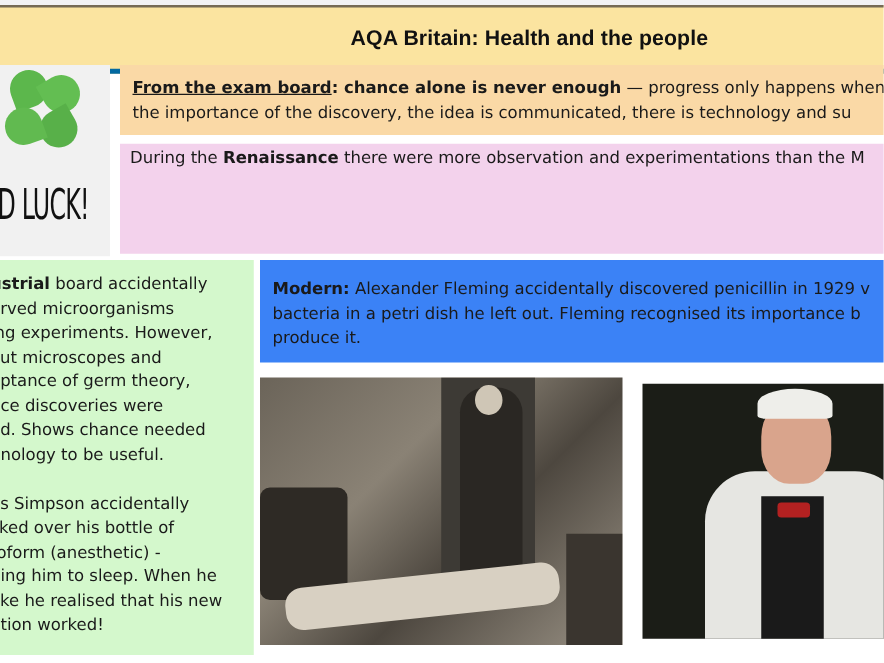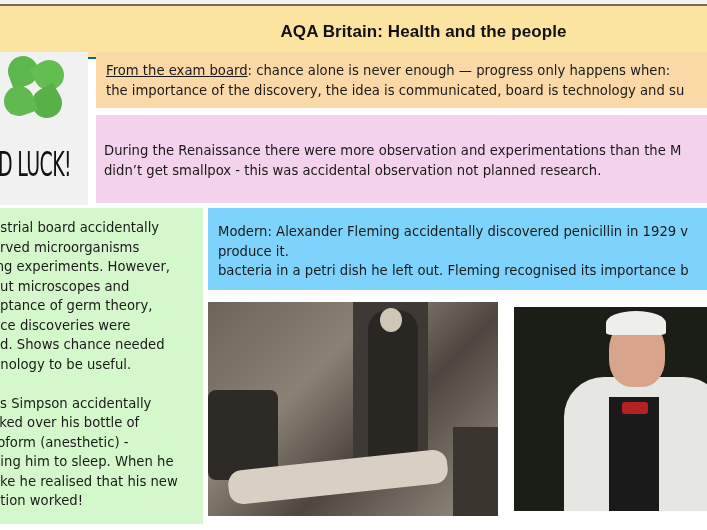--- a/index.html
+++ b/index.html
@@ -2,48 +2,48 @@
 <html><head>
   <meta charset="utf-8">
   <style>
     * { box-sizing: border-box; margin: 0; padding: 0; }
     html, body { width: 707px; height: 530px; overflow: hidden; background: #ffffff; }
     body { position: relative; font-family: "DejaVu Sans", sans-serif; color: #1a1a1a; }
 
     .top-strip { position: absolute; left: 0; top: 0; width: 707px; height: 4px; background: #f2f2f4; }
     .title-bar {
       position: absolute; left: 0; top: 4px; width: 707px; height: 55px;
-      background: #fbe4a0; border-top: 2px solid #756a55; border-bottom: 2px solid #0369a1;
+      background: #fbe4a0; border-top: 2px solid #756a55; border-bottom: 4px solid #0369a1;
       display: flex; align-items: center; justify-content: center;
     }
     .title-bar h1 {
       font-family: "Liberation Sans", sans-serif; font-weight: bold; font-size: 17px;
       color: #111; padding-left: 140px; letter-spacing: 0.1px;
     }
 
     .clover {
       position: absolute; left: 0; top: 52px; width: 88px; height: 153px;
       background: #f1f1f1; overflow: hidden;
     }
     .clover .leaf { position: absolute; width: 30px; height: 30px; background: #5cb74c; border-radius: 50% 50% 50% 0; }
     .clover .good-luck {
       position: absolute; left: -16px; top: 92px; width: 110px;
       font-family: "DejaVu Sans Condensed", "DejaVu Sans", sans-serif; font-size: 34px; font-weight: normal;
       color: #111; letter-spacing: -1px; transform: scaleX(0.62); transform-origin: left center; white-space: nowrap;
     }
 
     .box { position: absolute; font-size: 13.2px; line-height: 19.5px; overflow: hidden; white-space: nowrap; }
-    .box b { font-weight: normal; }
+    .box b { font-weight: bold; }
     .box-exam { left: 96px; top: 52px; width: 611px; height: 56px; background: #fad9a6; padding: 9px 0 0 10px; }
-    .box-exam .lead { font-weight: normal; text-decoration: underline; }
-    .box-renaissance { left: 96px; top: 115px; width: 611px; height: 88px; background: #f3d2ec; padding: 26px 0 0 8px; }
+    .box-exam .lead { font-weight: bold; text-decoration: underline; }
+    .box-renaissance { left: 96px; top: 115px; width: 611px; height: 88px; background: #f3d2ec; padding: 2px 0 0 8px; }
     .box-industrial { left: 0; top: 208px; width: 203px; height: 316px; background: #d4f8cc; padding: 10px 0 0 0; white-space: normal; }
     .box-industrial p { white-space: nowrap; margin-left: -8px; }
     .box-industrial .gap { height: 19.5px; }
-    .box-modern { left: 208px; top: 208px; width: 499px; height: 82px; background: #7dd3fc; padding: 14px 0 0 10px; }
+    .box-modern { left: 208px; top: 208px; width: 499px; height: 82px; background: #3b82f6; padding: 14px 0 0 10px; }
 
     .img-engraving {
       position: absolute; left: 208px; top: 302px; width: 290px; height: 214px;
       background: linear-gradient(135deg, #6b6459 0%, #8a8275 35%, #4d473f 60%, #9a9285 100%);
       overflow: hidden;
     }
     .img-engraving .door { position: absolute; left: 145px; top: 0; width: 75px; height: 165px; background: #3d3a35; }
     .img-engraving .figure-standing { position: absolute; left: 160px; top: 8px; width: 50px; height: 150px; background: #2a2723; border-radius: 20px 20px 4px 4px; }
     .img-engraving .head { position: absolute; left: 172px; top: 6px; width: 22px; height: 24px; background: #cfc6b6; border-radius: 50%; }
     .img-engraving .figure-lying { position: absolute; left: 20px; top: 158px; width: 220px; height: 34px; background: #d8d0c2; border-radius: 14px; transform: rotate(-6deg); }
@@ -74,26 +74,25 @@
     <div class="leaf" style="left:8px;top:4px;transform:rotate(-20deg);"></div>
     <div class="leaf" style="left:34px;top:8px;transform:rotate(60deg);background:#63be52;"></div>
     <div class="leaf" style="left:32px;top:36px;transform:rotate(150deg);background:#58b049;"></div>
     <div class="leaf" style="left:4px;top:34px;transform:rotate(-110deg);background:#61ba50;"></div>
   </div>
   <div class="good-luck">DD LUCK!</div>
 </div>
 
 <section class="box box-exam">
   <div><span class="lead">From the exam board</span><b>: chance alone is never enough</b><span> — progress only happens when:</span></div>
-  <div>the importance of the discovery, the idea is communicated, board is technology and su</div>
+  <div>the importance of the discovery, the idea is communicated, there is technology and su</div>
 </section>
 
 <section class="box box-renaissance">
   <div><span>During the </span><b>Renaissance</b><span> there were more observation and experimentations than the M</span></div>
-  <div>didn’t get smallpox - this was accidental observation not planned research.</div>
 </section>
 
 <section class="box box-industrial">
   <p><b>ustrial</b><span> board accidentally</span></p>
   <p>erved microorganisms</p>
   <p>ing experiments. However,</p>
   <p>out microscopes and</p>
   <p>eptance of germ theory,</p>
   <p>nce discoveries were</p>
   <p>ed. Shows chance needed</p>
@@ -102,22 +101,22 @@
   <p>es Simpson accidentally</p>
   <p>cked over his bottle of</p>
   <p>roform (anesthetic) -</p>
   <p>ding him to sleep. When he</p>
   <p>oke he realised that his new</p>
   <p>ntion worked!</p>
 </section>
 
 <section class="box box-modern">
   <div><b>Modern:</b><span> Alexander Fleming accidentally discovered penicillin in 1929 v</span></div>
+  <div>bacteria in a petri dish he left out. Fleming recognised its importance b</div>
   <div>produce it.</div>
-  <div>bacteria in a petri dish he left out. Fleming recognised its importance b</div>
 </section>
 
 <figure class="img-engraving" title="engraving of man lying unconscious on floor while another enters room">
   <div class="chair"></div>
   <div class="door"></div>
   <div class="figure-standing"></div>
   <div class="head"></div>
   <div class="table"></div>
   <div class="figure-lying"></div>
 </figure>

